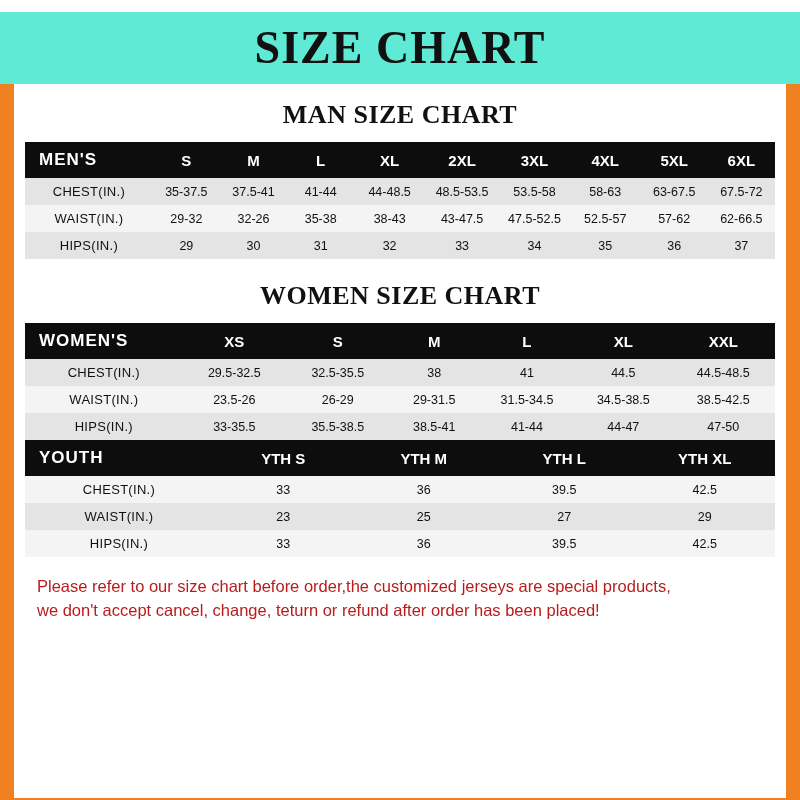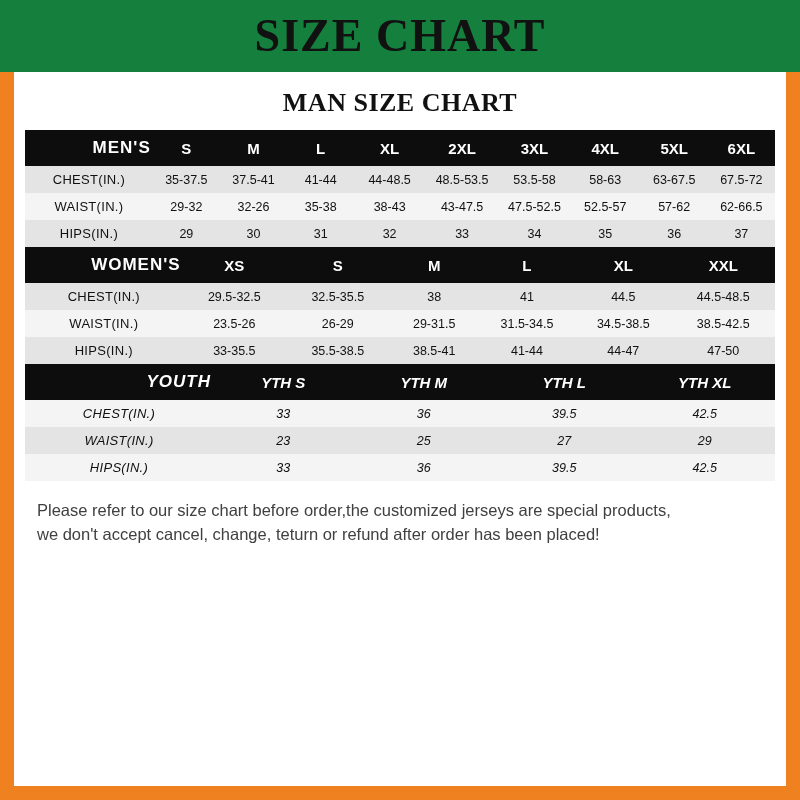--- a/index.html
+++ b/index.html
@@ -19,25 +19,25 @@
     height: 800px;
     background: #ffffff;
     box-sizing: border-box;
     border-left: 14px solid #ef8120;
     border-right: 14px solid #ef8120;
   }
   
   .header {
     position: relative;
     height: 72px;
-    background: #15803d;
+    background: #5eead4;
     display: flex;
     align-items: center;
     justify-content: center;
-    margin: 0 -14px;
+    margin: 12px -14px;
   }
   .header-title {
     font-family: "Liberation Serif", serif;
     font-weight: bold;
     font-size: 46px;
     letter-spacing: 1px;
     color: #111111;
     text-align: center;
     line-height: 1;
   }
@@ -66,21 +66,21 @@
   }
   table.size-table tr.head-row th {
     color: #ffffff;
     font-size: 15px;
     font-weight: bold;
     padding: 8px 2px;
     text-align: center;
     font-family: "Liberation Sans", sans-serif;
   }
   table.size-table tr.head-row th.label-cell {
-    text-align: right;
+    text-align: left;
     padding-left: 14px;
     font-size: 17px;
     letter-spacing: 1px;
   }
   table.size-table tbody td {
     font-size: 12.5px;
     color: #111111;
     text-align: center;
     padding: 6px 1px;
     font-family: "Liberation Sans", sans-serif;
@@ -94,29 +94,29 @@
   table.size-table tbody tr.row-alt-a { background: #e4e4e4; }
   table.size-table tbody tr.row-alt-b { background: #f4f4f4; }
 
   
   .women-table tr.head-row th { font-size: 17px; padding: 10px 2px; }
   .women-table tr.head-row th.label-cell { font-size: 18px; }
   .women-table tbody td { font-size: 14px; padding: 9px 1px; }
   .women-table tbody td.label-cell { font-size: 14.5px; }
 
   
-  .youth-table { width: 94%; margin: 0 auto; font-style: italic; }
+  .youth-table { width: 94%; margin: 0 auto; }
   .youth-table tr.head-row th { font-size: 17px; padding: 11px 2px; }
   .youth-table tr.head-row th.label-cell { font-size: 18px; }
   .youth-table tbody td { font-size: 14px; padding: 10px 1px; }
   .youth-table tbody td.label-cell { font-size: 14.5px; }
 
   .notice {
     margin: 18px 12px 0 12px;
-    color: #404040;
+    color: #b91c1c;
     font-size: 16.5px;
     line-height: 1.45;
     text-align: left;
     font-family: "Liberation Sans", sans-serif;
   }
   .footer-strip {
     position: absolute;
     left: -14px;
     right: -14px;
     bottom: 0;
@@ -185,20 +185,21 @@
           <td>32</td>
           <td>33</td>
           <td>34</td>
           <td>35</td>
           <td>36</td>
           <td>37</td>
         </tr>
       </tbody>
     </table>
 
+    <div class="section-title women-title">WOMEN SIZE CHART</div>
 
     <table class="size-table women-table">
       <thead>
         <tr class="head-row">
           <th class="label-cell" style="width:20%">WOMEN'S</th>
           <th style="width:14%">XS</th>
           <th style="width:14%">S</th>
           <th style="width:12%">M</th>
           <th style="width:13%">L</th>
           <th style="width:13%">XL</th>

